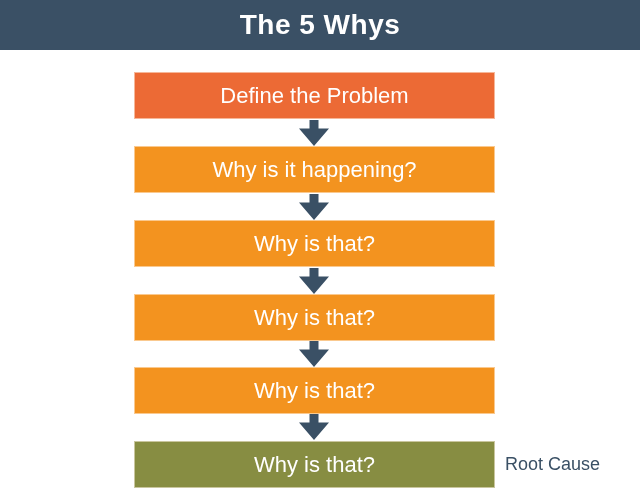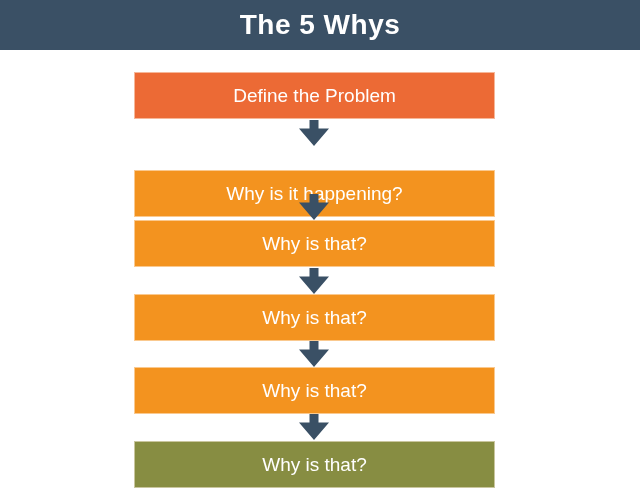--- a/index.html
+++ b/index.html
@@ -38,25 +38,25 @@
     width: 361px;
     height: 47px;
     box-sizing: border-box;
     border: 1px solid rgba(255, 245, 235, 0.55);
     display: flex;
     align-items: center;
     justify-content: center;
   }
   .flow-box .box-label {
     color: #ffffff;
-    font-size: 19px;
+    font-size: 22px;
     text-align: center;
   }
   .box-1 { top: 72px; }
-  .box-2 { top: 146px; margin-top: 24px; }
+  .box-2 { top: 146px; }
   .box-3 { top: 220px; }
   .box-4 { top: 294px; }
   .box-5 { top: 367px; }
   .box-6 { top: 441px; }
   .flow-arrow {
     position: absolute;
     left: 299px;
     width: 30px;
     height: 26px;
   }
@@ -121,14 +121,15 @@
   </div>
 
   <svg class="flow-arrow arrow-5" viewBox="0 0 30 26" xmlns="http://www.w3.org/2000/svg">
     <path d="M10.5 0 H19.5 V8.5 H30 L15 26 L0 8.5 H10.5 Z" style="fill: rgb(58, 80, 101);"></path>
   </svg>
 
   <div class="flow-box box-6" style="background-color: rgb(135, 141, 66);">
     <span class="box-label">Why is that?</span>
   </div>
 
+  <div class="root-cause" style="color: rgb(58, 80, 101);">Root Cause</div>
 
 </div>
 
 </body></html>

